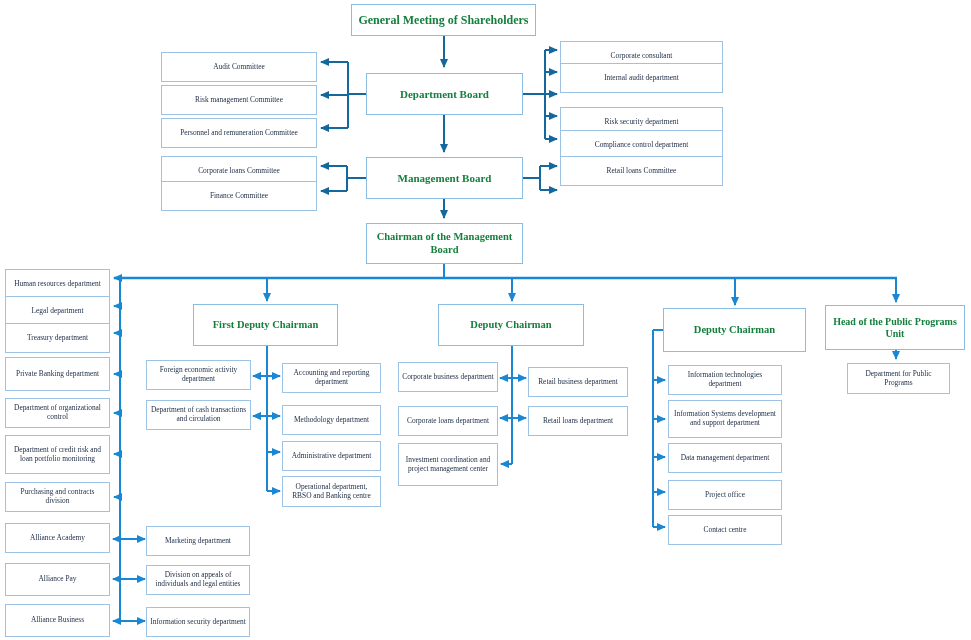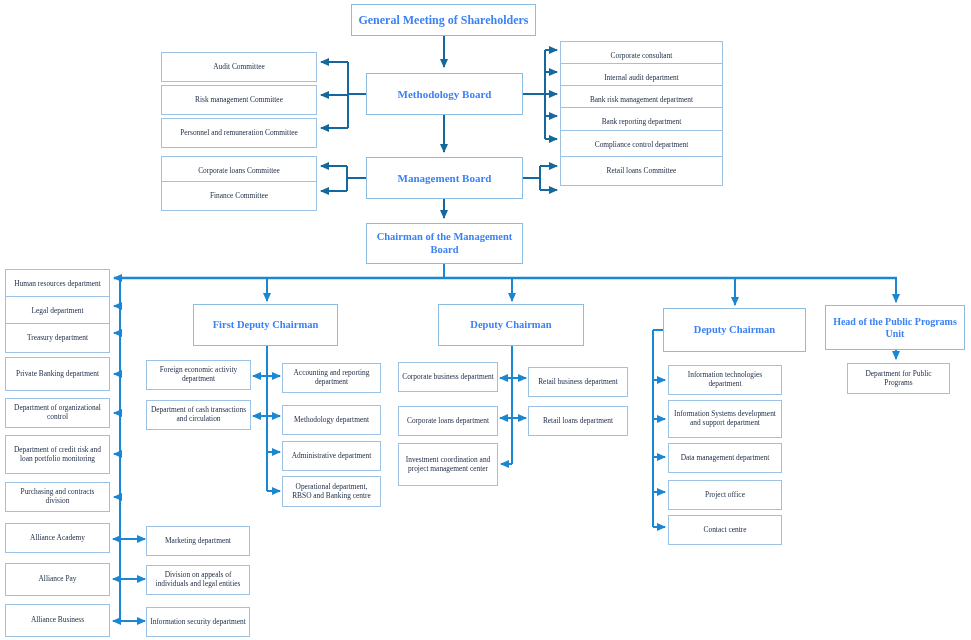--- a/index.html
+++ b/index.html
@@ -9,21 +9,21 @@
   }
   #wires{position:absolute;left:0;top:0;width:971px;height:640px;}
   .nd{
     position:absolute;background:#ffffff;display:flex;align-items:center;justify-content:center;
     text-align:center;box-sizing:border-box;line-height:1.18;
   }
   .sm{
     border:1px solid #9cc3e6;color:#1c2b45;font-size:7.4px;padding:14px 3px;
   }
   .hd{
-    border:1.4px solid #8bbce2;color:#3b82f6;font-weight:bold;padding:1px 4px;
+    border:1.4px solid #8bbce2;color:#15803d;font-weight:bold;padding:1px 4px;
   }
   .fs12{font-size:12px;} .fs11{font-size:11px;} .fs105{font-size:10.5px;} .fs9{font-size:10px;}
 </style>
 </head>
 <body>
 
 <div id="canvas">
 
   <svg id="wires" xmlns="http://www.w3.org/2000/svg" width="971" height="640" viewBox="0 0 971 640">
     <defs>
@@ -94,30 +94,29 @@
       <path d="M653,419 H665" marker-end="url(#ab)"></path>
       <path d="M653,457 H665" marker-end="url(#ab)"></path>
       <path d="M653,492 H665" marker-end="url(#ab)"></path>
       <path d="M653,527 H665" marker-end="url(#ab)"></path>
 
       <path d="M896,350 V359" marker-end="url(#ab)"></path>
     </g>
   </svg>
 
   <div class="nd hd fs12" style="left:351px;top:4px;width:185px;height:32px">General Meeting of Shareholders</div>
-  <div class="nd hd fs11" style="left:366px;top:73px;width:157px;height:42px">Methodology Board</div>
+  <div class="nd hd fs11" style="left:366px;top:73px;width:157px;height:42px">Department Board</div>
 
   <div class="nd sm" style="left:161px;top:52px;width:156px;height:20px">Audit Committee</div>
   <div class="nd sm" style="left:161px;top:85px;width:156px;height:20px">Risk management Committee</div>
   <div class="nd sm" style="left:161px;top:118px;width:156px;height:20px">Personnel and remuneration Committee</div>
 
   <div class="nd sm" style="left:560px;top:41px;width:163px;height:19px">Corporate consultant</div>
   <div class="nd sm" style="left:560px;top:63px;width:163px;height:19px">Internal audit department</div>
-  <div class="nd sm" style="left:560px;top:85px;width:163px;height:19px">Bank risk management department</div>
-  <div class="nd sm" style="left:560px;top:107px;width:163px;height:19px">Bank reporting department</div>
+  <div class="nd sm" style="left:560px;top:107px;width:163px;height:19px">Risk security department</div>
   <div class="nd sm" style="left:560px;top:130px;width:163px;height:19px">Compliance control department</div>
 
   <div class="nd hd fs11" style="left:366px;top:157px;width:157px;height:42px">Management Board</div>
   <div class="nd sm" style="left:161px;top:156px;width:156px;height:20px">Corporate loans Committee</div>
   <div class="nd sm" style="left:161px;top:181px;width:156px;height:20px">Finance Committee</div>
   <div class="nd sm" style="left:560px;top:156px;width:163px;height:19px">Retail loans Committee</div>
 
   <div class="nd hd fs105" style="left:366px;top:223px;width:157px;height:41px">Chairman of the Management Board</div>
 
   <div class="nd hd fs105" style="left:193px;top:304px;width:145px;height:42px">First Deputy Chairman</div>

